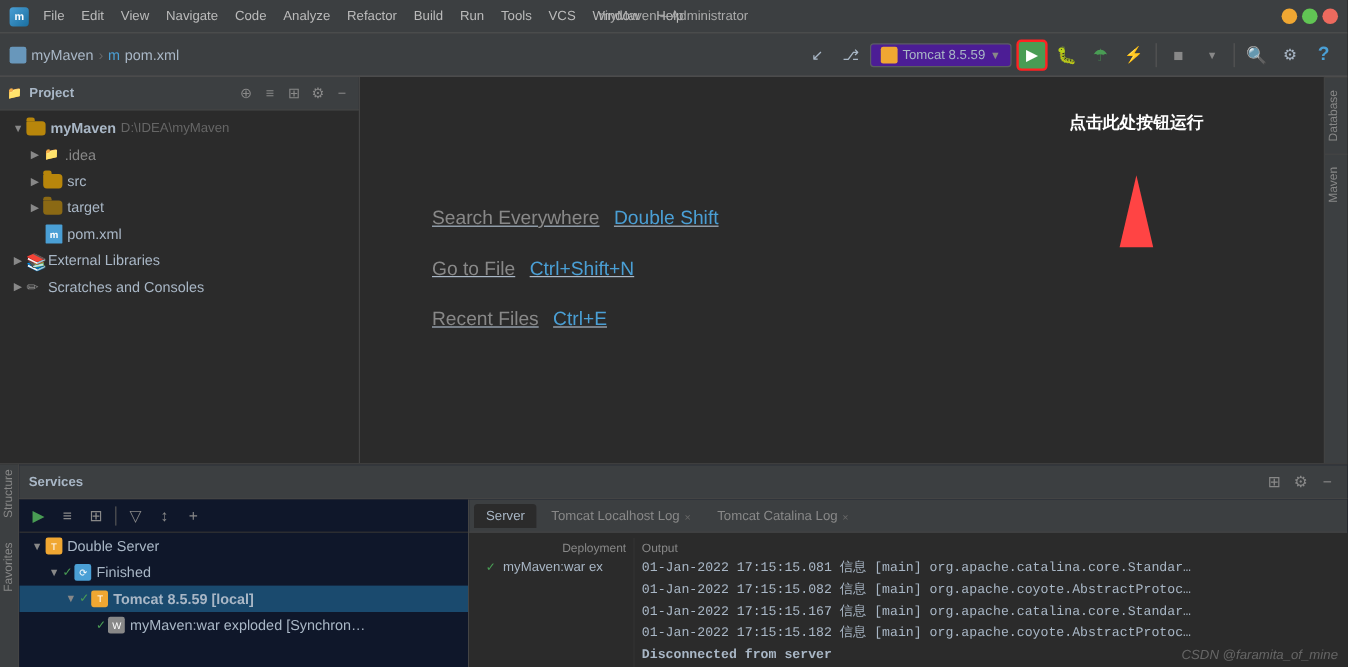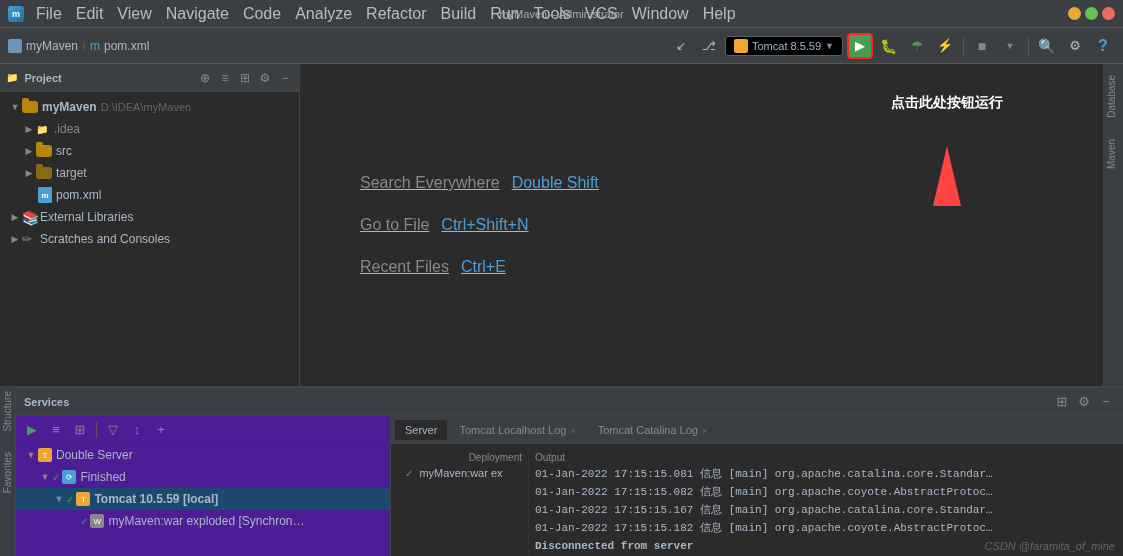--- a/index.html
+++ b/index.html
@@ -32,21 +32,21 @@
       width: 16px; height: 16px;
       background: linear-gradient(135deg, #4a9fd5, #1a6fa0);
       border-radius: 3px;
       display: flex; align-items: center; justify-content: center;
       font-size: 9px; color: white; font-weight: bold;
     }
     #menu-bar {
       display: flex;
       align-items: flex-start;
       gap: 2px;
-      font-size: 16px;
+      font-size: 11px;
       color: #bbb;
     }
     #menu-bar span {
       padding: 2px 6px;
       cursor: pointer;
       border-radius: 3px;
     }
     #title-text {
       font-size: 11px;
       color: #aaa;
@@ -92,21 +92,21 @@
       background: #6897bb;
       border-radius: 2px;
       display: inline-block;
     }
     #run-controls {
       display: flex;
       align-items: center;
       gap: 4px;
     }
     #tomcat-selector {
-      background: #000000;
+      background: #4c1d95;
       border: 1px solid #5a5e60;
       border-radius: 3px;
       padding: 2px 8px;
       color: #a9b7c6;
       display: flex;
       align-items: center;
       gap: 4px;
       cursor: pointer;
       font-size: 11px;
     }
@@ -311,21 +311,21 @@
       padding: 10px 2px;
       font-size: 10px;
       color: #888;
       cursor: pointer;
       border-bottom: 1px solid #444;
     }
 
     
     #services-panel {
       height: 170px;
-      background: #4c1d95;
+      background: #0f172a;
       border-top: 1px solid #444;
       display: flex;
       flex-direction: column;
     }
     #services-header {
       height: 28px;
       background: #3c3f41;
       display: flex;
       align-items: center;
       padding: 0 8px;
@@ -705,21 +705,21 @@
             <span class="green-check">✓</span>
             <div class="tomcat-server-icon" style="background:#4a9fd5;">⟳</div>
             <span>Finished</span>
           </div>
 
           <div class="svc-tree-item selected-blue">
             <span style="width:32px; display:inline-block;"></span>
             <span class="tree-arrow">▼</span>
             <span class="green-check">✓</span>
             <div class="tomcat-server-icon">T</div>
-            <span style="color:#a9b7c6; font-weight:bold;">Tomcat 10.5.59 [local]</span>
+            <span style="color:#a9b7c6; font-weight:bold;">Tomcat 8.5.59 [local]</span>
           </div>
 
           <div class="svc-tree-item">
             <span style="width:46px; display:inline-block;"></span>
             <span class="tree-arrow" style="visibility:hidden;">▶</span>
             <span class="green-check">✓</span>
             <div class="tomcat-server-icon" style="background:#888;">W</div>
             <span>myMaven:war exploded [Synchron…</span>
           </div>
         </div>

